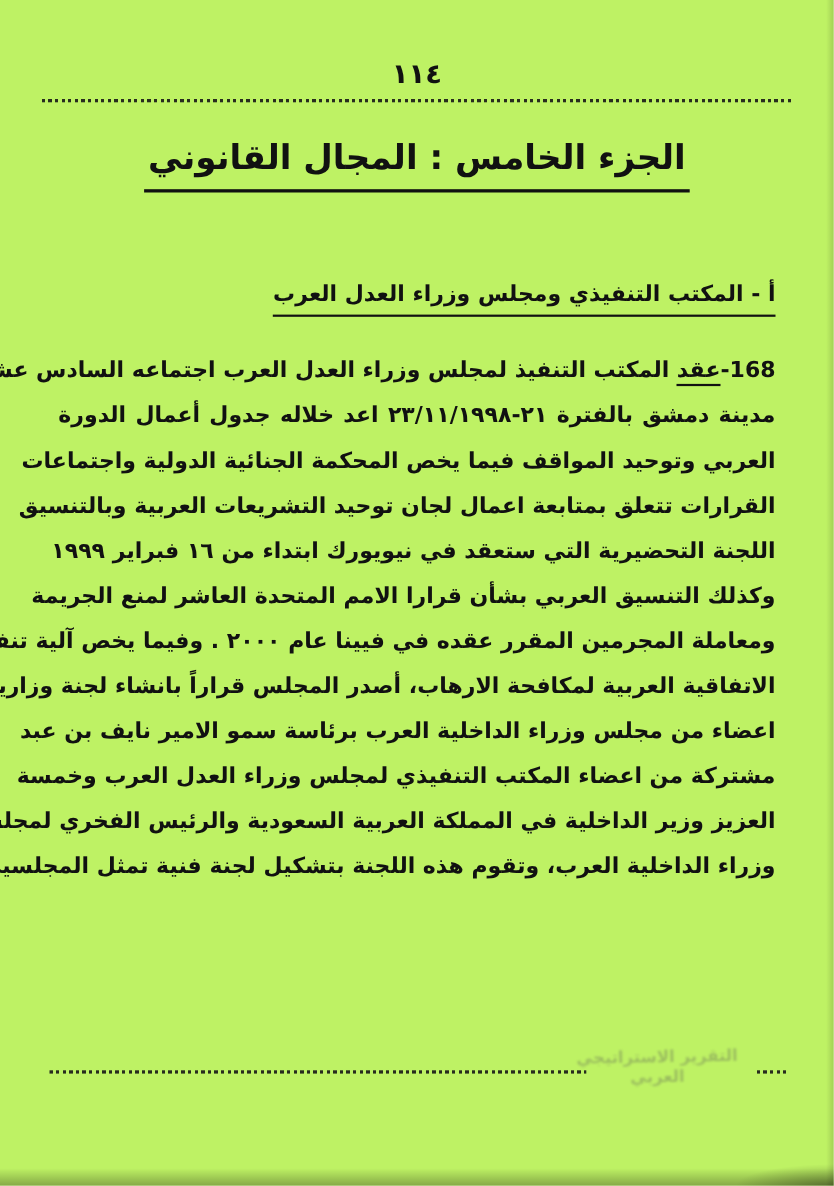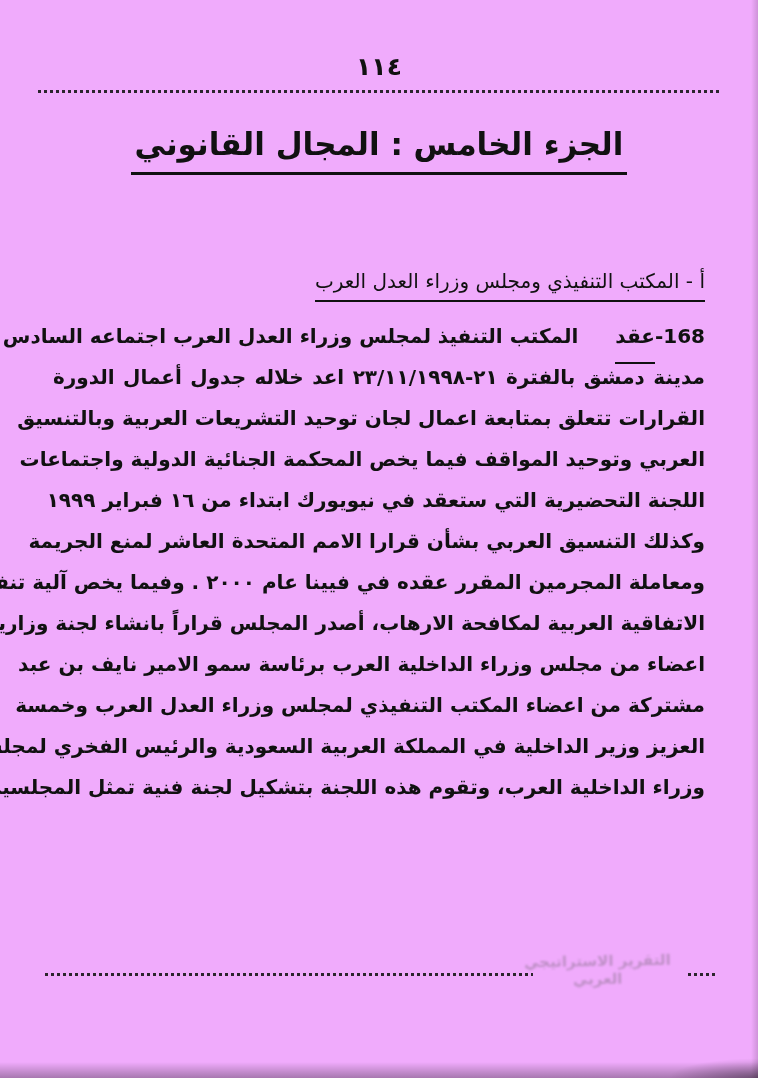--- a/index.html
+++ b/index.html
@@ -6,21 +6,21 @@
   body{
     width:758px;height:1078px;
     background:#fefefe;
     font-family:"DejaVu Sans",sans-serif;
     color:#111;
     overflow:hidden;
     position:relative;
   }
   .page{
     position:absolute;inset:0;
-    background:#f0abfc;
+    background:#bef264;
   }
   
   .page-number{
     position:absolute;top:52px;left:0;right:0;
     text-align:center;
     font-size:25px;font-weight:bold;
     letter-spacing:2px;
   }
   
   .dotted-rule{
@@ -38,40 +38,40 @@
     font-size:31px;font-weight:bold;
     margin:0;
   }
   .doc-title .title-inner{
     display:inline-block;
     border-bottom:3px solid #111;
     padding:0 4px 10px 4px;
   }
   
   .section-heading{
-    position:absolute;top:269px;right:53px;
-    font-size:20px;font-weight:normal;
+    position:absolute;top:255px;right:53px;
+    font-size:20px;font-weight:bold;
     border-bottom:2px solid #111;
     padding-bottom:7px;
     margin-left:16px;
   }
   
   .body-text{
     position:absolute;top:316px;right:53px;width:652px;
     font-size:20px;font-weight:bold;
     direction:rtl;
   }
   .line{
     height:41px;line-height:41px;
     text-align:justify;
     text-align-last:justify;
     white-space:nowrap;
   }
   .para-num{letter-spacing:1px;}
-  .uline{border-bottom:2px solid #111;padding-bottom:14px;margin-left:30px;}
+  .uline{border-bottom:2px solid #111;padding-bottom:1px;}
   
   .stamp{
     position:absolute;top:952px;left:505px;width:185px;
     font-size:15px;font-weight:bold;
     color:#555;
     opacity:.32;
     filter:blur(1.1px);
     text-align:center;
     transform:rotate(-1deg);
   }
@@ -100,22 +100,22 @@
 
   <h1 class="doc-title">
     <span class="title-inner">الجزء الخامس : المجال القانوني</span>
   </h1>
 
   <div class="section-heading">أ - المكتب التنفيذي ومجلس وزراء العدل العرب</div>
 
   <div class="body-text">
     <div class="line"><span class="para-num">168-</span><span class="uline">عقد</span><span> المكتب التنفيذ لمجلس وزراء العدل العرب اجتماعه السادس عشر في</span></div>
     <div class="line">مدينة دمشق بالفترة ٢١-٢٣/١١/١٩٩٨ اعد خلاله جدول أعمال الدورة</div>
+    <div class="line">العربي وتوحيد المواقف فيما يخص المحكمة الجنائية الدولية واجتماعات</div>
     <div class="line">القرارات تتعلق بمتابعة اعمال لجان توحيد التشريعات العربية وبالتنسيق</div>
-    <div class="line">العربي وتوحيد المواقف فيما يخص المحكمة الجنائية الدولية واجتماعات</div>
     <div class="line">اللجنة التحضيرية التي ستعقد في نيويورك ابتداء من ١٦ فبراير ١٩٩٩</div>
     <div class="line">وكذلك التنسيق العربي بشأن قرارا الامم المتحدة العاشر لمنع الجريمة</div>
     <div class="line">ومعاملة المجرمين المقرر عقده في فيينا عام ٢٠٠٠ . وفيما يخص آلية تنفيذ</div>
     <div class="line">الاتفاقية العربية لمكافحة الارهاب، أصدر المجلس قراراً بانشاء لجنة وزارية</div>
     <div class="line">اعضاء من مجلس وزراء الداخلية العرب برئاسة سمو الامير نايف بن عبد</div>
     <div class="line">مشتركة من اعضاء المكتب التنفيذي لمجلس وزراء العدل العرب وخمسة</div>
     <div class="line">العزيز وزير الداخلية في المملكة العربية السعودية والرئيس الفخري لمجلس</div>
     <div class="line">وزراء الداخلية العرب، وتقوم هذه اللجنة بتشكيل لجنة فنية تمثل المجلسين</div>
   </div>
 

